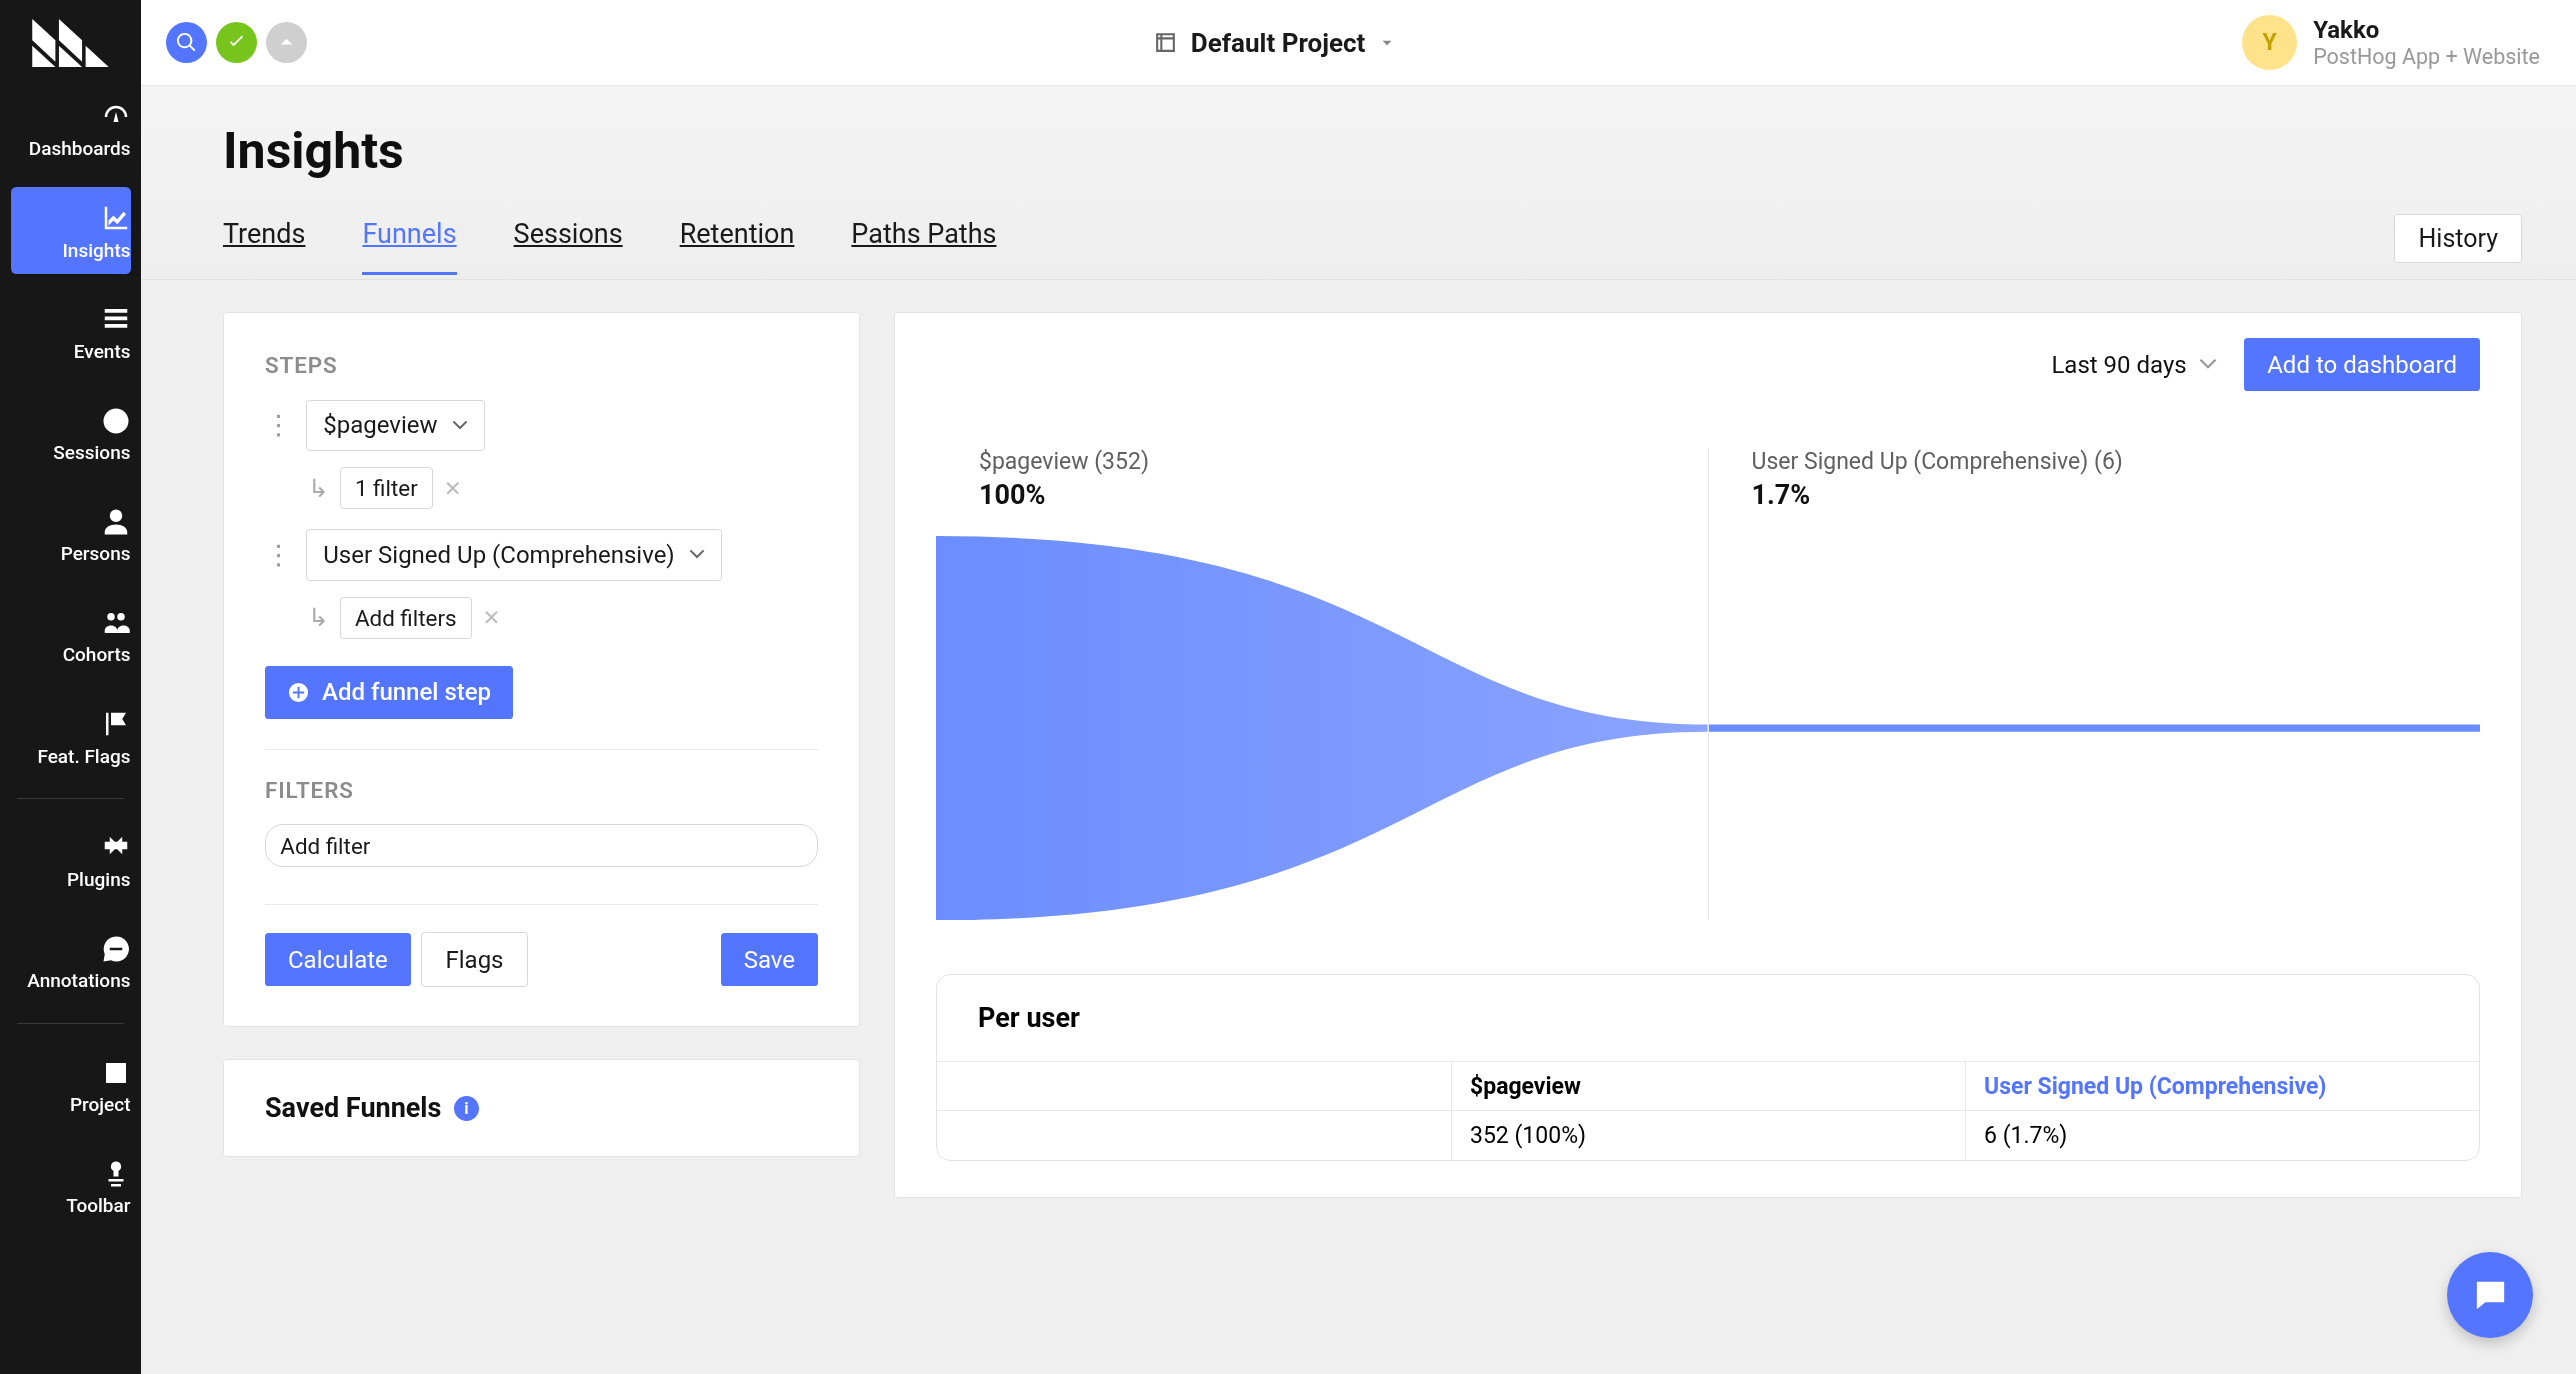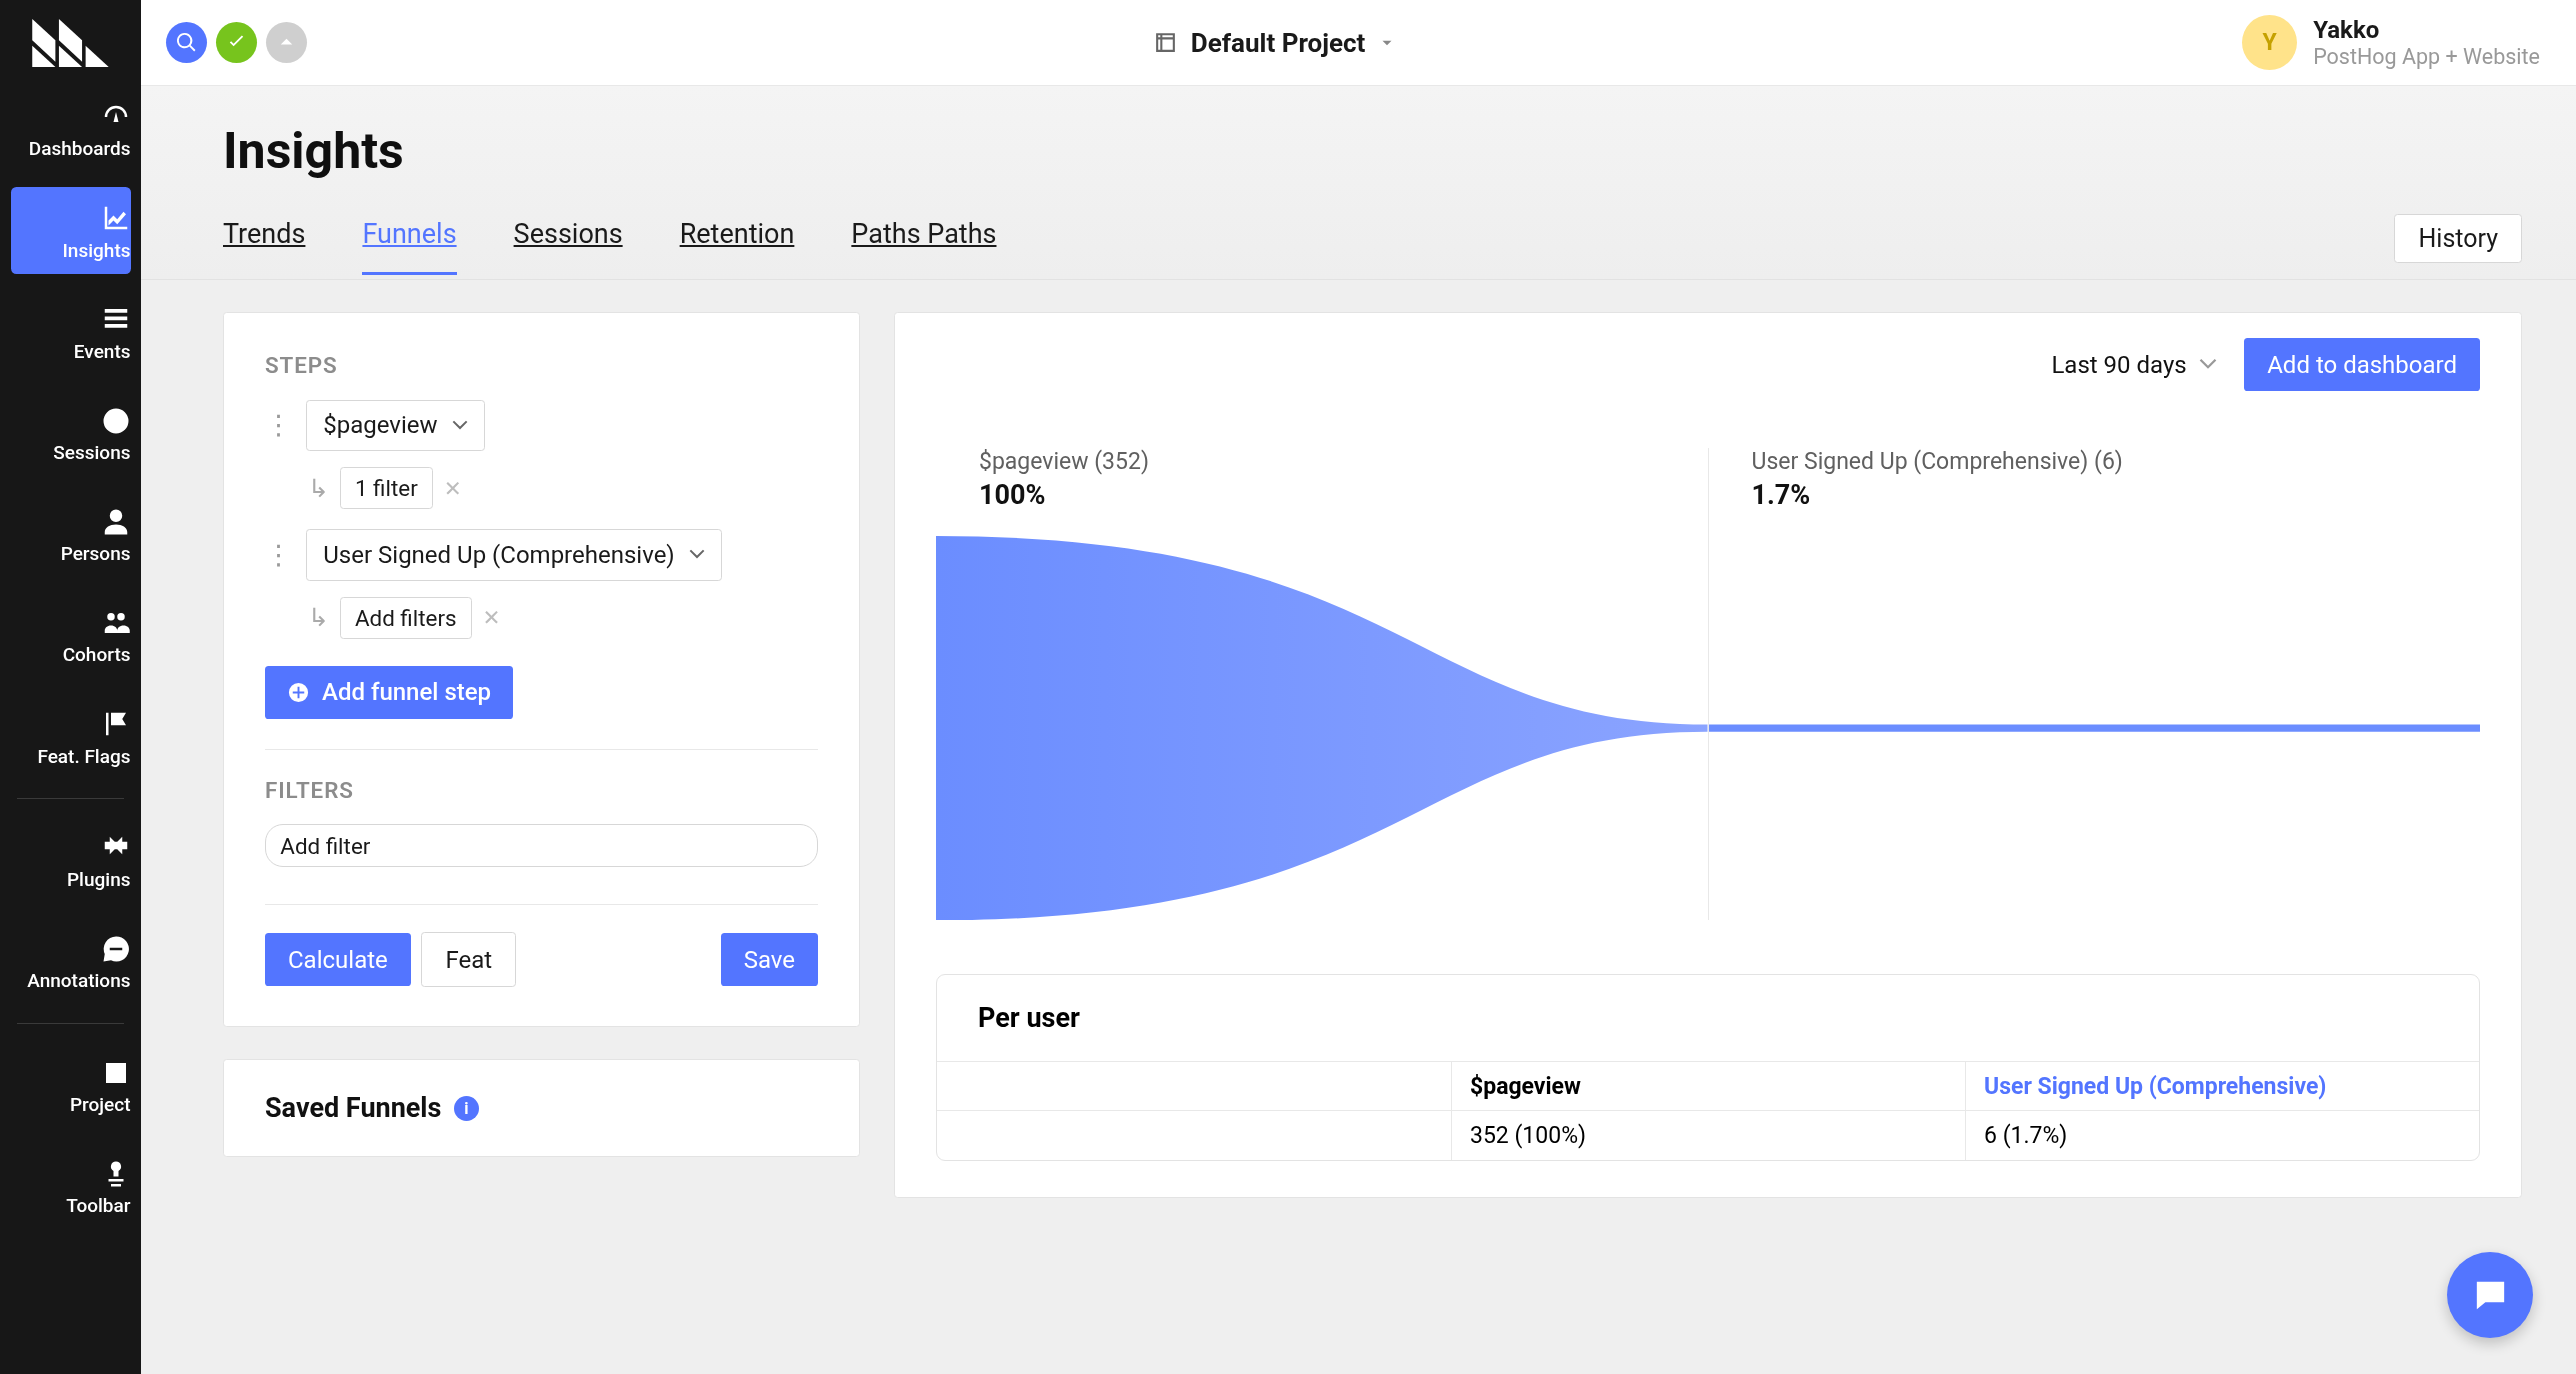--- a/index.html
+++ b/index.html
@@ -218,21 +218,21 @@
 .funnel-wrap { display: flex; margin-bottom: 54px; }
 .funnel-col { flex: 1; min-width: 0; position: relative; }
 .funnel-col + .funnel-col { border-left: 0.9px solid #e8e8e8; }
 .fc-header { padding-left: 43px; margin-bottom: 25px; }
 .fc-title { font-size: 23px; color: #606060; }
 .fc-percent { font-size: 27px; font-weight: 700; color: #111; margin-top: 3.6px; }
 .funnel-svg { width: 100%; display: block; }
 
 
 .pu-card {
-  border: 0.9px solid #e3e3e3; border-radius: 9px;
+  border: 0.9px solid #e3e3e3; border-radius: 14px;
   margin-bottom: 36px;
 }
 .pu-title { font-size: 27px; font-weight: 700; padding: 27px 41px; }
 .pu-table-head {
   display: grid; grid-template-columns: 1fr 1fr 1fr;
   border-top: 0.9px solid #e8e8e8;
 }
 .pu-table-head > div { padding: 10.7px 18px; border-left: 0.9px solid #e8e8e8; font-size: 23px; font-weight: 700; }
 .pu-table-head > div:first-child { border-left: none; }
 .pu-link { color: #5375ff; }
@@ -440,21 +440,21 @@
 
         <div class="cfg-label">FILTERS</div>
         <div style="margin-bottom:7.2px;">
           <div class="small-pill" style="border-radius:18px;">Add filter</div>
         </div>
 
         <div class="hr"></div>
 
         <div class="btn-row">
           <div class="btn-primary">Calculate</div>
-          <div class="btn-plain">Feat</div>
+          <div class="btn-plain">Flags</div>
           <div class="spacer"></div>
           <div class="btn-primary">Save</div>
         </div>
       </div>
 
       <div class="saved-card">
         <div class="saved-title">
           <span>Saved Funnels</span>
           <span class="info-badge">i</span>
         </div>

